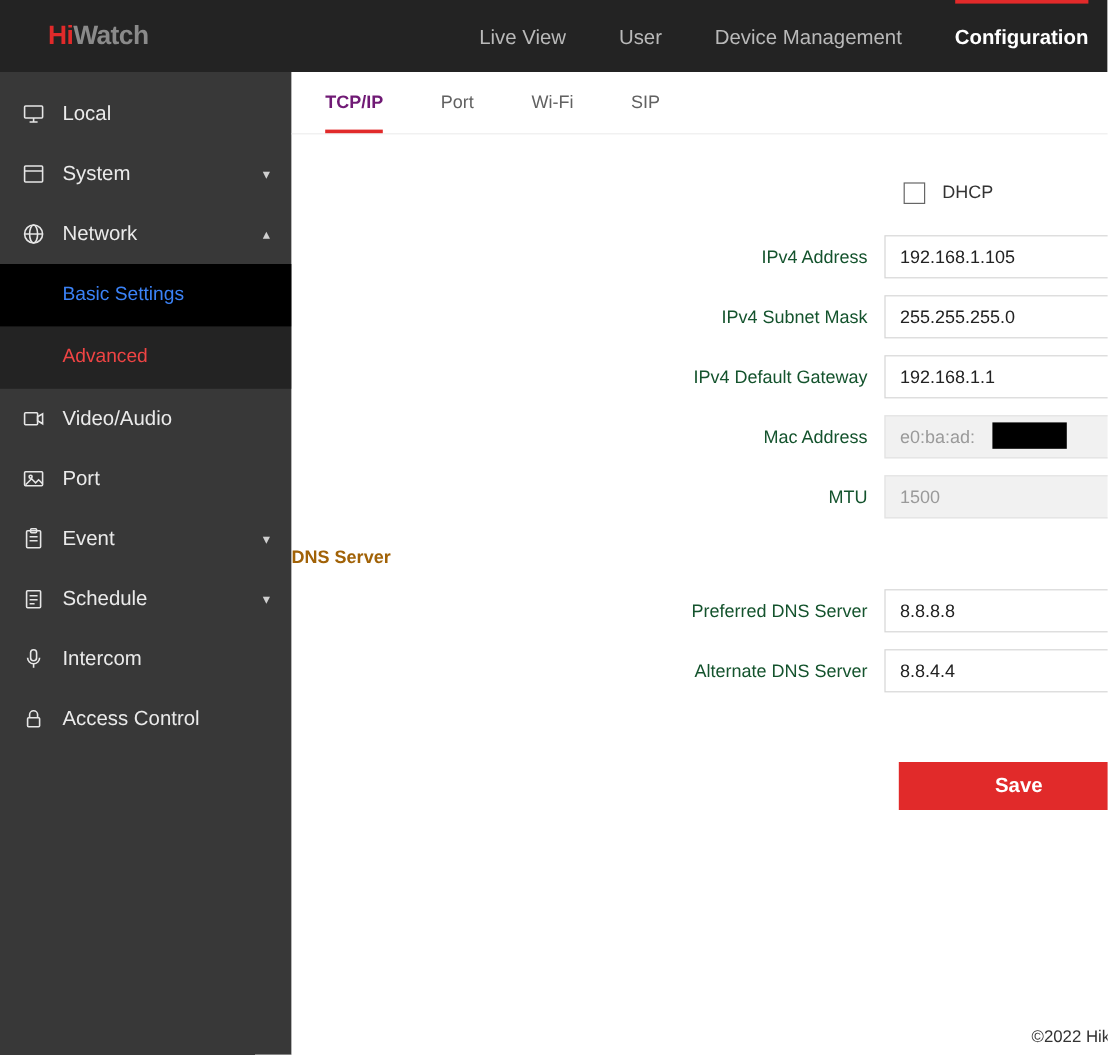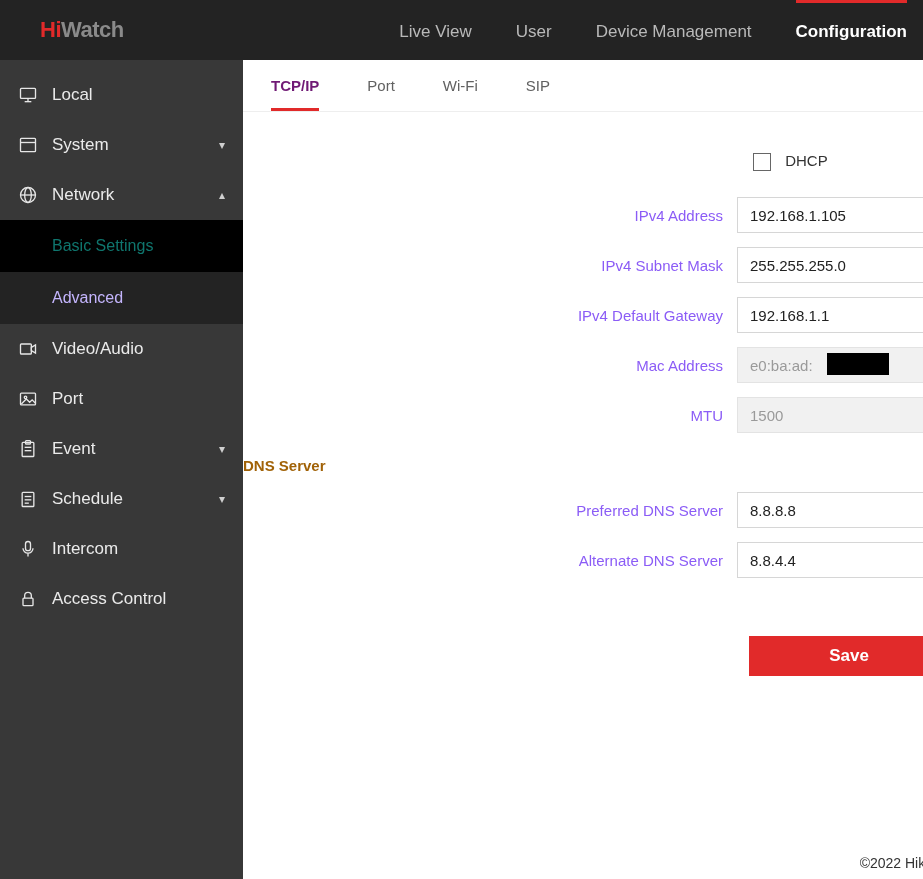--- a/index.html
+++ b/index.html
@@ -80,25 +80,25 @@
   .side-sub {
     background: #232323;
   }
   .side-sub-item {
     height: 52px;
     display: flex;
     align-items: center;
     padding-left: 52px;
     font-size: 16px;
     cursor: pointer;
-    color: #c4b5fd;
+    color: #ef4444;
   }
   .side-sub-item.active {
     background: #000;
-    color: #0f766e;
+    color: #3b82f6;
   }
   .ico {
     width: 20px;
     height: 20px;
     flex-shrink: 0;
     display: inline-flex;
     align-items: center;
     justify-content: center;
   }
   .ico svg { width: 20px; height: 20px; stroke: #e6e6e6; fill: none; stroke-width: 1.6; }
@@ -137,21 +137,21 @@
   .row {
     display: flex;
     align-items: center;
     margin-bottom: 14px;
   }
   .lbl {
     width: 494px;
     text-align: right;
     padding-right: 14px;
     font-size: 15px;
-    color: #8b5cf6;
+    color: #14532d;
     flex-shrink: 0;
   }
   .lbl.section {
     text-align: left;
     font-weight: 700;
     color: #a16207;
     margin-top: 24px;
     margin-bottom: 18px;
   }
   .field {

